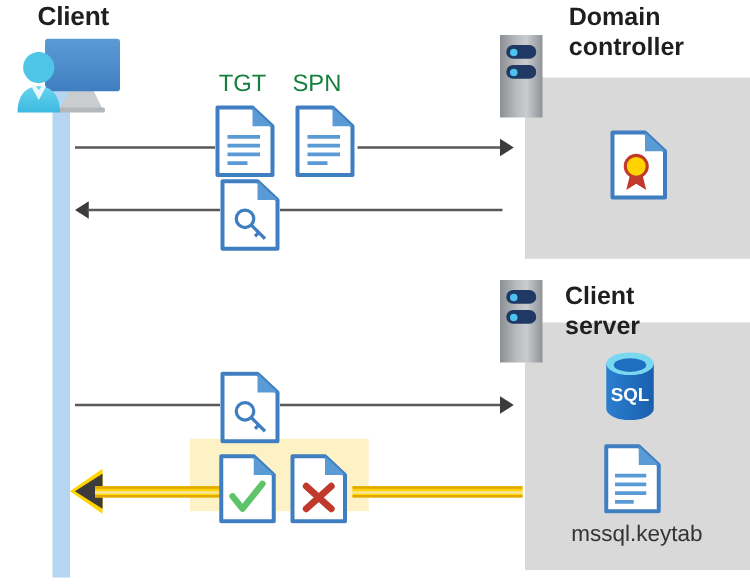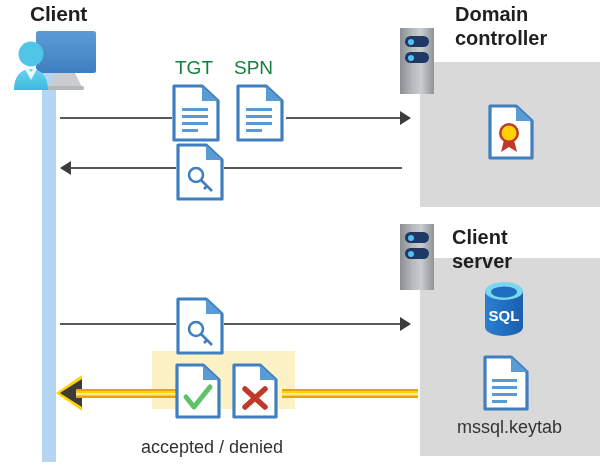--- a/index.html
+++ b/index.html
@@ -235,15 +235,14 @@
   </div>
 
   <div class="doc" style="left:232px;top:363px;">
     <svg width="46" height="56" viewBox="0 0 46 56">
       <path d="M2 2 H28 L44 17 V54 H2 Z" fill="#ffffff" stroke="#3f7fc1" stroke-width="3.2" stroke-linejoin="round"></path>
       <path d="M28 2 L44 17 H28 Z" fill="#5b9bd5"></path>
       <path d="M13 26 L33 44 M33 26 L13 44" fill="none" stroke="#c0392b" stroke-width="5.5" stroke-linecap="round"></path>
     </svg>
   </div>
 
-  <div class="caption" id="accdeny-label">accepted / denied</div>
 
 </div>
 
 </body></html>

